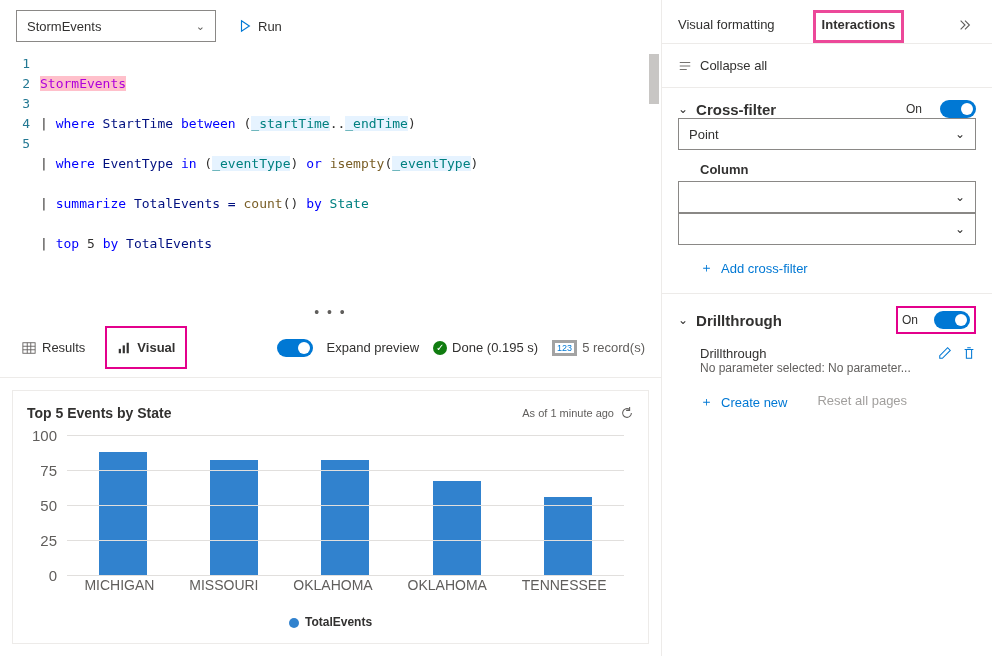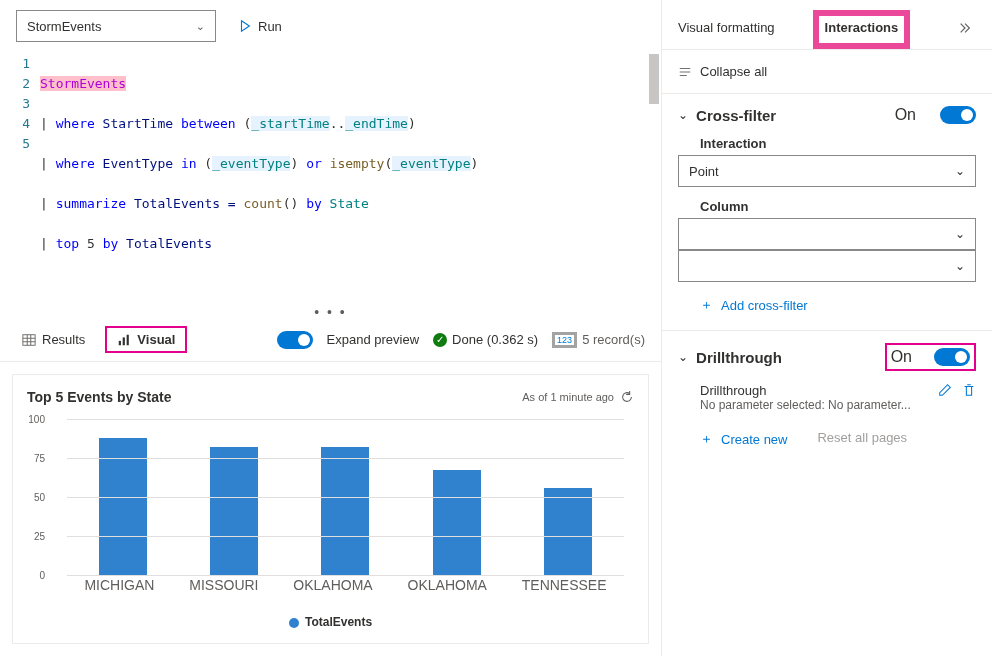--- a/index.html
+++ b/index.html
@@ -24,55 +24,55 @@
 .fn { color: #795e26; }
 .id { color: #001080; }
 .var { color: #008080; background: #e6f3ff; }
 .t-teal { color: #008080; }
 .scrollbar { position: absolute; right: 2px; top: 2px; width: 10px; height: 50px; background: #c8c6c4; }
 
 
 .dots { text-align: center; color: #605e5c; letter-spacing: 2px; font-size: 14px; height: 14px; }
 .resbar { display: flex; align-items: center; padding: 8px 16px; gap: 14px; border-bottom: 1px solid #edebe9; }
 .tab { display: flex; align-items: center; gap: 6px; padding: 6px 6px; cursor: pointer; }
-.tab.visual-hl { border: 2px solid #e3008c; padding: 4px 10px; font-weight: 600; }
+.tab.visual-hl { border: 2px solid #e3008c; padding: 12px 10px; font-weight: 600; }
 .toggle { width: 36px; height: 18px; border-radius: 9px; background: #0078d4; position: relative; display: inline-block; }
 .toggle::after { content: ""; position: absolute; width: 12px; height: 12px; border-radius: 50%; background: #fff; top: 3px; right: 3px; }
 .status-ok { display: flex; align-items: center; gap: 5px; }
 .status-ok .dot { width: 14px; height: 14px; border-radius: 50%; background: #107c10; color: #fff; font-size: 10px; display: flex; align-items: center; justify-content: center; }
 .rec { display: flex; align-items: center; gap: 5px; color: #605e5c; }
 .rec .bx { border: 3px solid #a3a3a3; color: #0078d4; font-size: 9px; padding: 0 2px; }
 
 
 .card { margin: 12px; border: 1px solid #edebe9; padding: 14px; flex: 1; display: flex; flex-direction: column; }
 .card-head { display: flex; justify-content: space-between; align-items: center; margin-bottom: 8px; }
 .card-head h3 { font-size: 14px; font-weight: 600; }
 .asof { font-size: 11px; color: #605e5c; display: flex; align-items: center; gap: 6px; }
 .chart { flex: 1; position: relative; }
 .plot { position: absolute; left: 40px; right: 10px; top: 6px; bottom: 36px; }
 .ylabels { position: absolute; left: 0; top: 6px; bottom: 36px; width: 34px; }
-.ylab { position: absolute; right: 16px; font-size: 10px; color: #605e5c; transform: translateY(-50%); }
+.ylab { position: absolute; right: 4px; font-size: 15px; color: #605e5c; transform: translateY(-50%); }
 .grid { position: absolute; left: 0; right: 0; border-top: 1px solid #e1dfdd; }
 .bars { position: absolute; left: 0; right: 0; top: 0; bottom: 0; display: flex; align-items: flex-end; justify-content: space-around; }
 .bar { width: 48px; background: #3182ce; }
 .xlabels { position: absolute; left: 40px; right: 10px; bottom: 18px; display: flex; justify-content: space-around; font-size: 14px; color: #605e5c; }
 .legend { text-align: center; font-size: 12px; font-weight: 600; margin-top: 4px; }
 .legend .sw { display: inline-block; width: 10px; height: 10px; border-radius: 50%; background: #3182ce; margin-right: 6px; vertical-align: middle; }
 
 
 .rtabs { display: flex; align-items: center; padding: 10px 14px 0; gap: 36px; border-bottom: 1px solid #edebe9; }
 .rtab { padding: 6px 2px 10px; cursor: pointer; }
 .rtab.active { border-bottom: 2px solid #0078d4; }
-.rtab.hl { border: 6px solid #ec4899; padding: 4px 6px 8px; font-weight: 600; }
+.rtab.hl { border: 3px solid #ec4899; padding: 4px 6px 8px; font-weight: 600; }
 .rtabs .more { margin-left: auto; padding: 6px; }
 .collapse { display: flex; align-items: center; gap: 8px; padding: 14px 16px; }
 .section { border-top: 1px solid #edebe9; padding: 12px 16px 16px; }
 .sec-head { display: flex; align-items: center; gap: 8px; }
 .sec-head h4 { font-size: 15px; font-weight: 600; flex: 1; }
-.onlabel { font-size: 16px; margin-right: 16px; }
+.onlabel { font-size: 12px; margin-right: 10px; }
 .hl-box { border: 2px solid #e3008c; padding: 3px 4px; display: flex; align-items: center; gap: 6px; }
 .field-label { font-size: 13px; font-weight: 600; margin-top: 12px; margin-bottom: 4px; margin-left: 22px; }
 .select { height: 32px; border: 1px solid #8a8886; display: flex; align-items: center; justify-content: space-between; padding: 0 10px; }
 .linkbtn { display: flex; align-items: center; gap: 8px; color: #0078d4; margin-top: 14px; margin-left: 22px; cursor: pointer; }
 .drill-item { margin: 12px 0 4px 22px; display: flex; justify-content: space-between; align-items: flex-start; }
 .drill-item .txt { flex: 1; }
 .drill-item .sub { color: #605e5c; font-size: 12px; }
 .drill-actions { display: flex; gap: 10px; color: #0078d4; }
 .bottom-actions { display: flex; gap: 30px; margin-top: 18px; margin-left: 22px; }
 .disabled { color: #a19f9d; }
@@ -133,21 +133,21 @@
             <rect x="6.5" y="5" width="2.5" height="9" fill="#323130"></rect>
             <rect x="11" y="2" width="2.5" height="12" fill="#323130"></rect>
           </svg>
         <span>Visual</span>
       </div>
       <div style="flex:1"></div>
       <span class="toggle"></span>
       <span>Expand preview</span>
       <div class="status-ok">
         <span class="dot">✓</span>
-        <span>Done (0.362 s)</span>
+        <span>Done (0.195 s)</span>
       </div>
       <div class="rec">
         <span class="bx">123</span>
         <span>5 record(s)</span>
       </div>
     </div>
 
     <div class="card">
       <div class="card-head">
         <h3>Top 5 Events by State</h3>
@@ -214,21 +214,20 @@
       <span>Collapse all</span>
     </div>
 
     <div class="section">
       <div class="sec-head">
         <span class="chev-down">⌄</span>
         <h4>Cross-filter</h4>
         <span class="onlabel">On</span>
         <span class="toggle"></span>
       </div>
-      <div class="field-label">Interaction</div>
       <div class="select">
         <span>Point</span>
         <span class="chev-down">⌄</span>
       </div>
       <div class="field-label">Column</div>
       <div class="select">
         <span></span>
         <span class="chev-down">⌄</span>
       </div>
       <div class="select">

